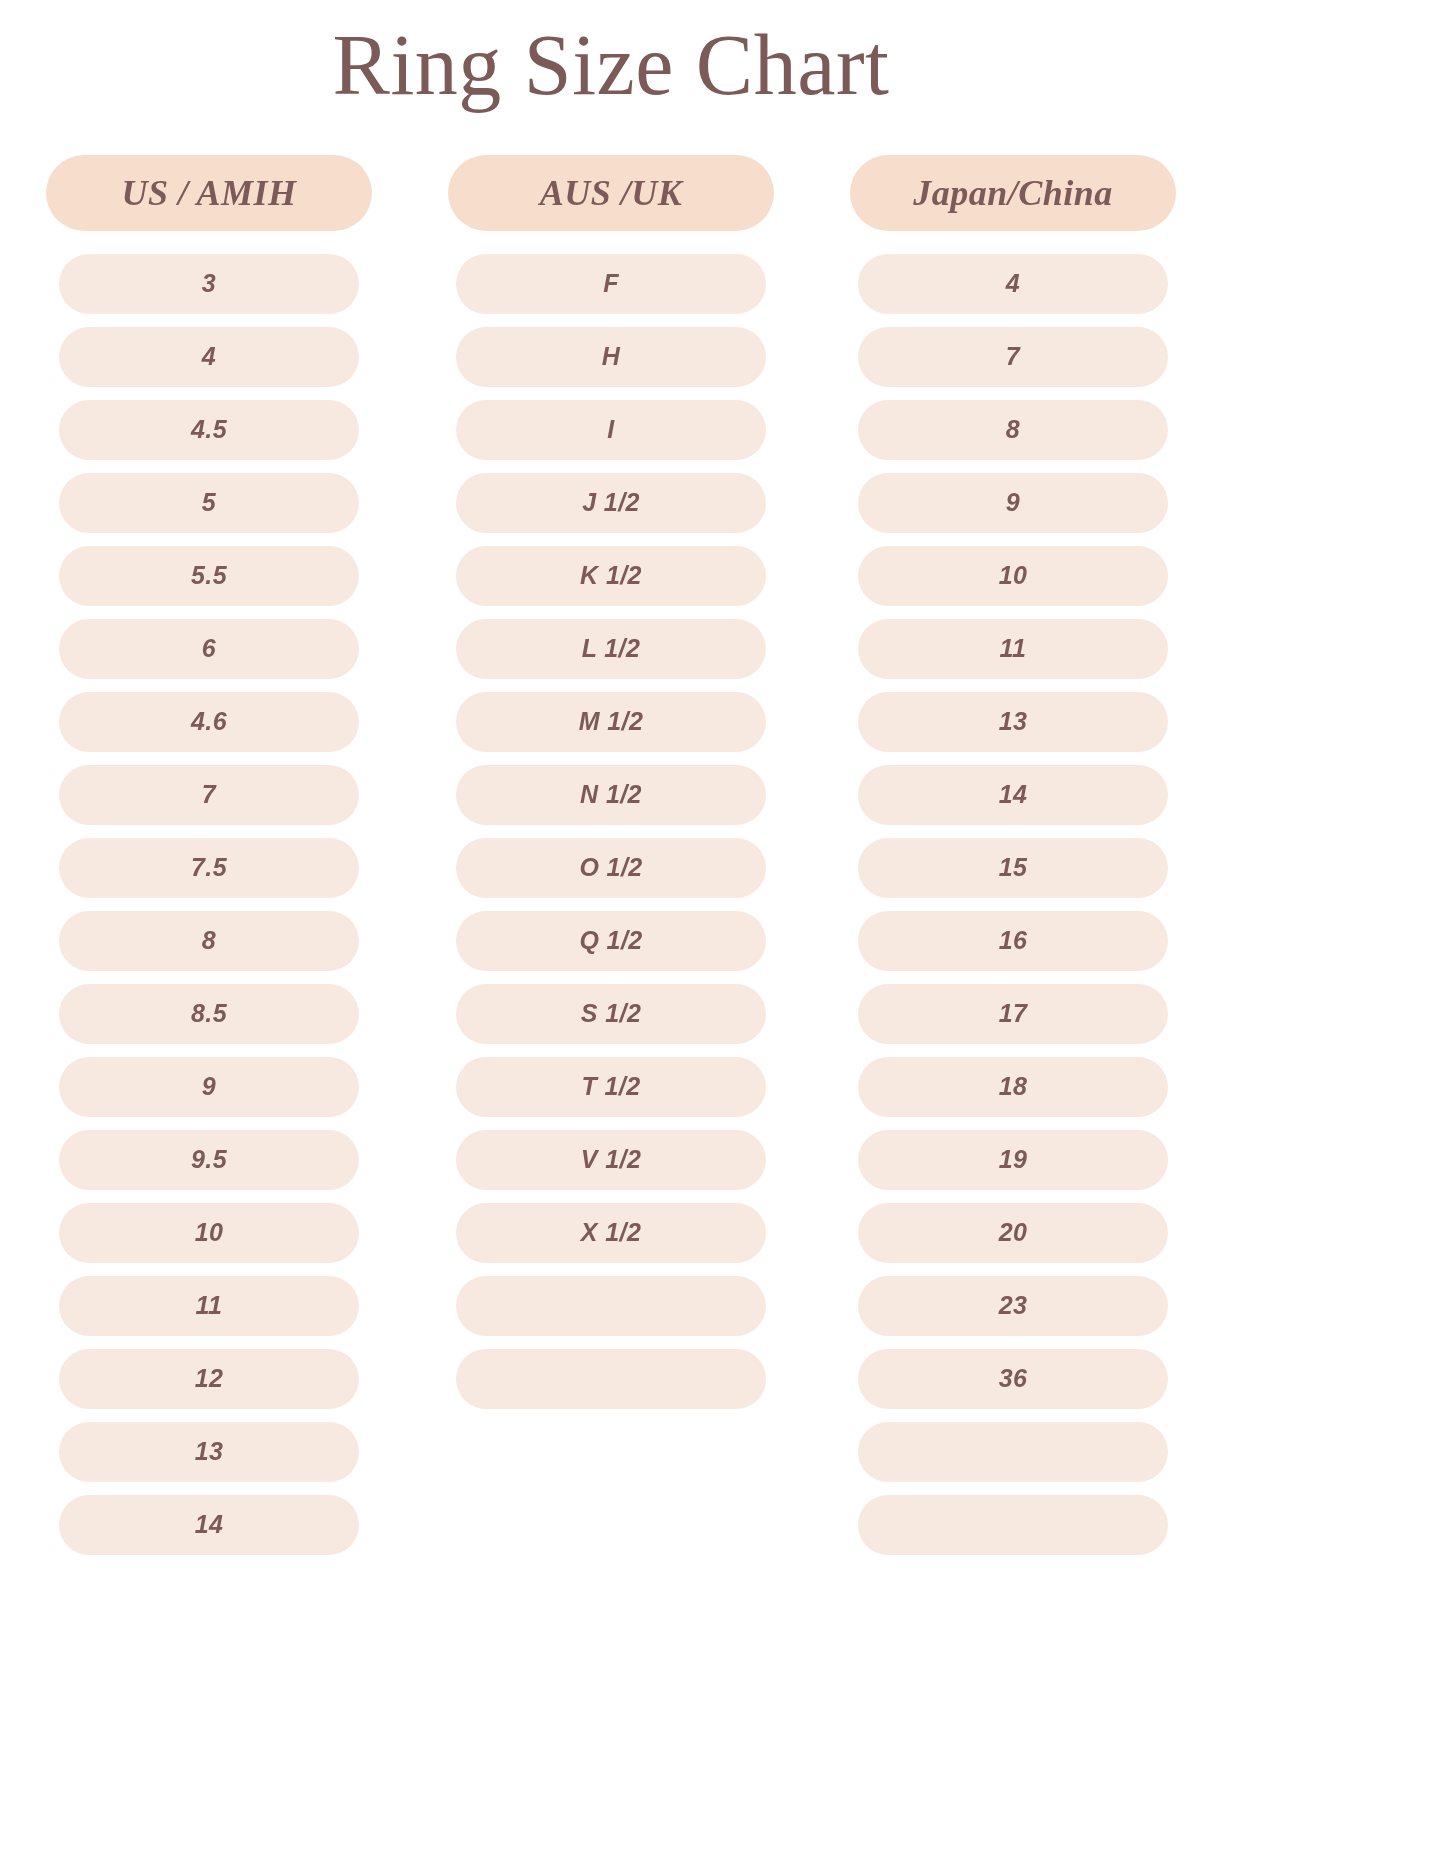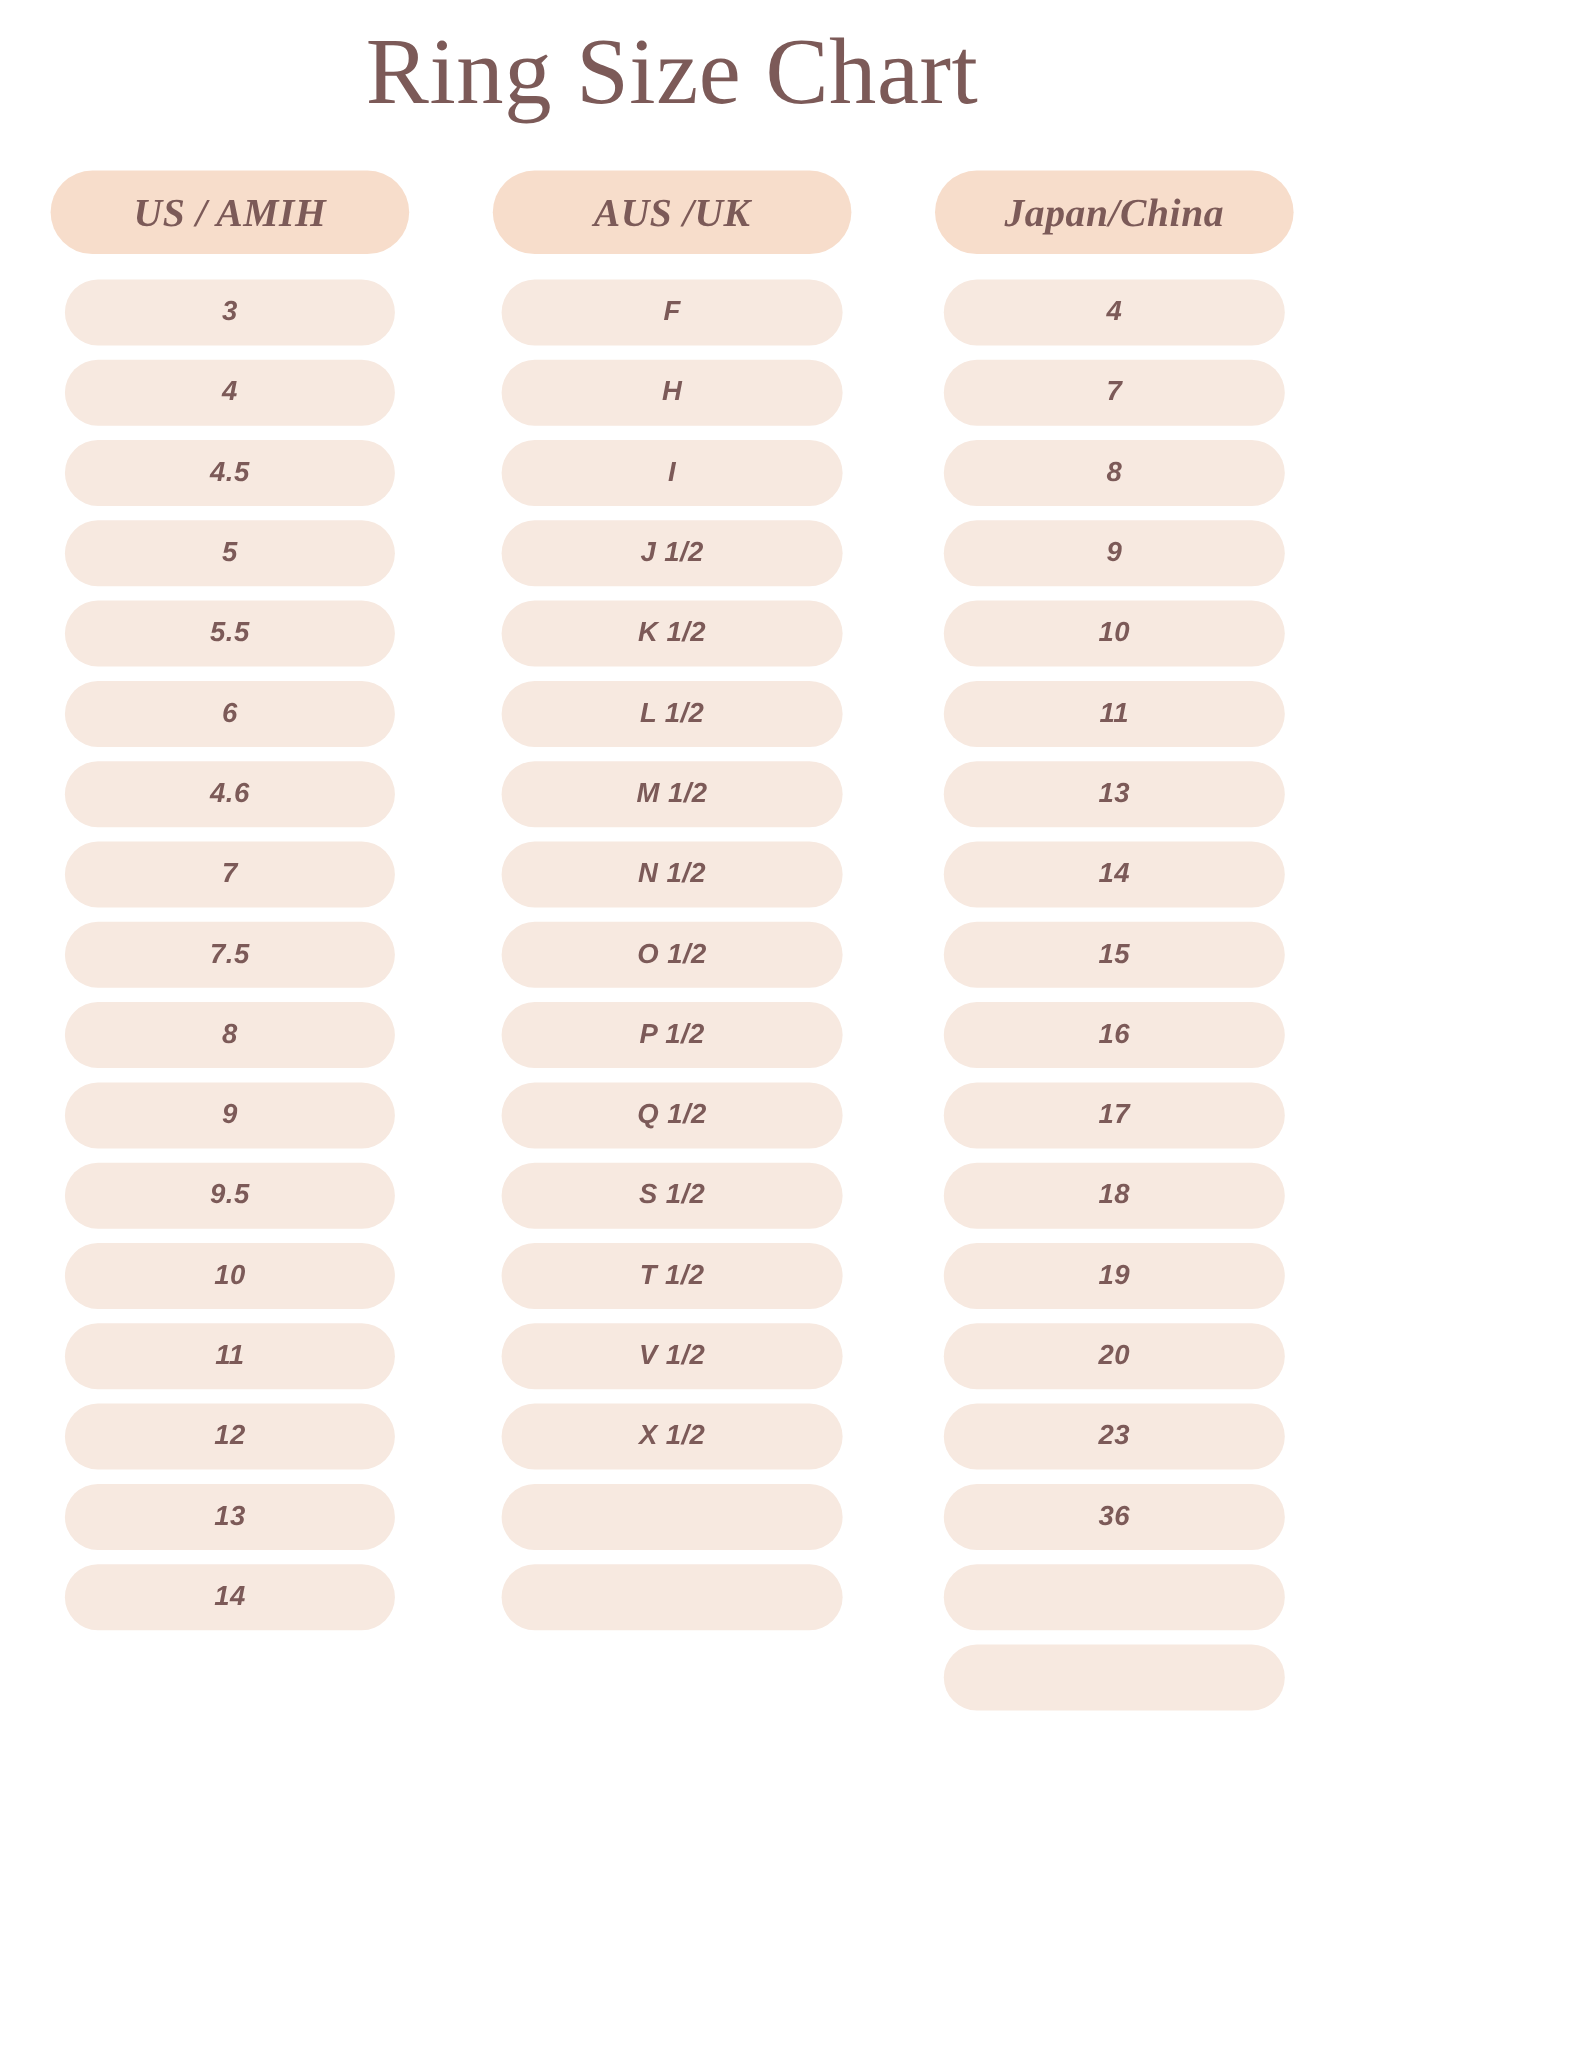--- a/index.html
+++ b/index.html
@@ -133,20 +133,23 @@
       <div class="cell">
           <span class="cell-value">7</span>
         </div>
       <div class="cell">
           <span class="cell-value">7.5</span>
         </div>
       <div class="cell">
           <span class="cell-value">8</span>
         </div>
       <div class="cell">
+          <span class="cell-value">8.5</span>
+        </div>
+      <div class="cell">
           <span class="cell-value">9</span>
         </div>
       <div class="cell">
           <span class="cell-value">9.5</span>
         </div>
       <div class="cell">
           <span class="cell-value">10</span>
         </div>
       <div class="cell">
           <span class="cell-value">11</span>
@@ -187,23 +190,20 @@
       <div class="cell">
           <span class="cell-value">M 1/2</span>
         </div>
       <div class="cell">
           <span class="cell-value">N 1/2</span>
         </div>
       <div class="cell">
           <span class="cell-value">O 1/2</span>
         </div>
       <div class="cell">
-          <span class="cell-value">P 1/2</span>
-        </div>
-      <div class="cell">
           <span class="cell-value">Q 1/2</span>
         </div>
       <div class="cell">
           <span class="cell-value">S 1/2</span>
         </div>
       <div class="cell">
           <span class="cell-value">T 1/2</span>
         </div>
       <div class="cell">
           <span class="cell-value">V 1/2</span>

